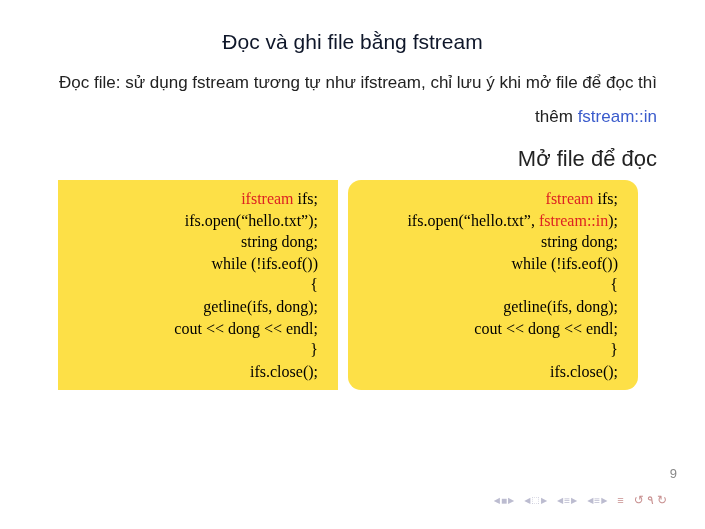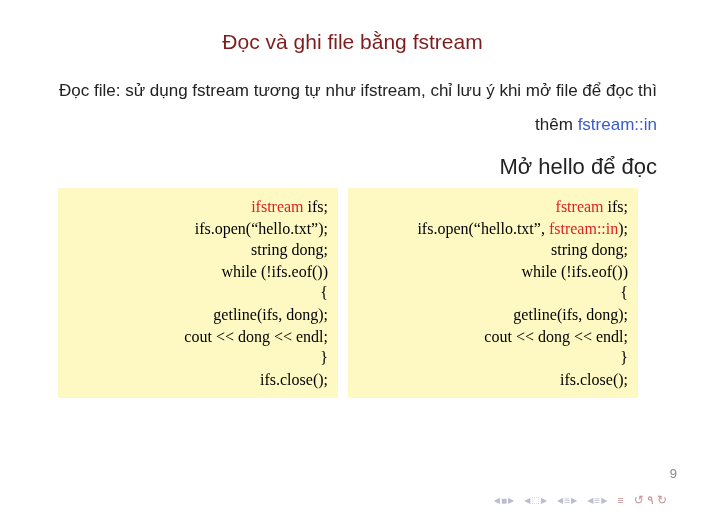--- a/index.html
+++ b/index.html
@@ -10,24 +10,24 @@
     }
     body {
       width: 705px;
       height: 529px;
       background: #fff;
       font-family: Arial, sans-serif;
       position: relative;
       padding: 30px 48px 0 48px;
     }
     .title {
-      color: #7f1d1d;
+      color: #0f172a;
       font-size: 21px;
       text-align: center;
-      margin-bottom: 20px;
+      margin-bottom: 12px;
       font-weight: normal;
     }
     .intro {
       color: #222;
       font-size: 17px;
       line-height: 2.0;
       margin-bottom: 12px;
     }
     .inline-hl {
       color: #3a5bcc;
@@ -39,33 +39,34 @@
       margin-bottom: 8px;
       margin-left: 10px;
       font-weight: normal;
     }
     .code-row {
       display: flex;
       gap: 10px;
       margin-left: 10px;
     }
     .code-block {
-      background: #fef9c3;
-      padding: 8px 10px;
+      background: #fde047;
+      padding: 8px 20px;
       font-family: "Times New Roman", serif;
       font-size: 16px;
       color: #000;
       line-height: 1.35;
       white-space: pre;
     }
     .code-left {
       width: 280px;
     }
     .code-right {
       width: 290px;
+      border-radius: 13px;
     }
     .kw-red {
       color: #d22;
     }
     .footer {
       position: absolute;
       bottom: 22px;
       right: 38px;
       display: flex;
       align-items: center;
@@ -111,21 +112,21 @@
       font-size: 13px;
     }
   </style>
 </head>
 <body>
 
 <h1 class="title">Đọc và ghi file bằng fstream</h1>
 
 <p class="intro"><span>Đọc file: sử dụng fstream tương tự như ifstream, chỉ lưu ý khi mở file để đọc thì thêm </span><span class="inline-hl">fstream::in</span></p>
 
-<h2 class="subtitle">Mở hello để đọc</h2>
+<h2 class="subtitle">Mở file để đọc</h2>
 
 <div class="code-row">
   <div class="code-block code-left"><span class="kw-red">ifstream</span><span> ifs;</span>
 <span>ifs.open(“hello.txt”);</span>
 <span>string dong;</span>
 <span>while (!ifs.eof())</span>
 <span>{</span>
 <span>   getline(ifs, dong);</span>
 <span>   cout &lt;&lt; dong &lt;&lt; endl;</span>
 <span>}</span>

